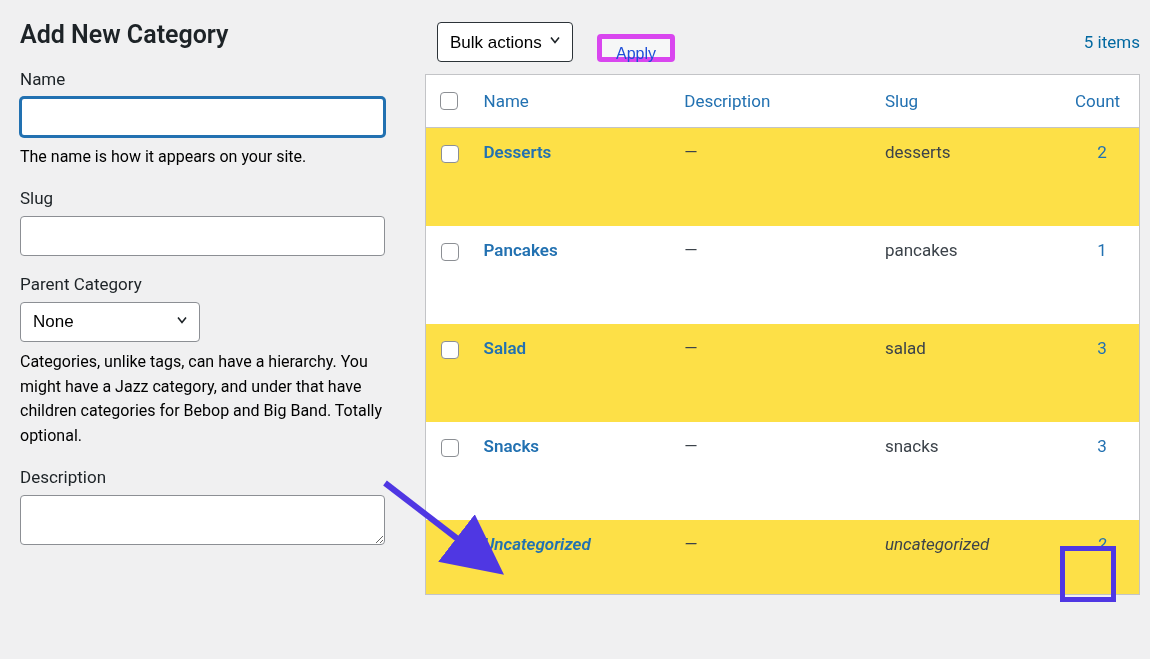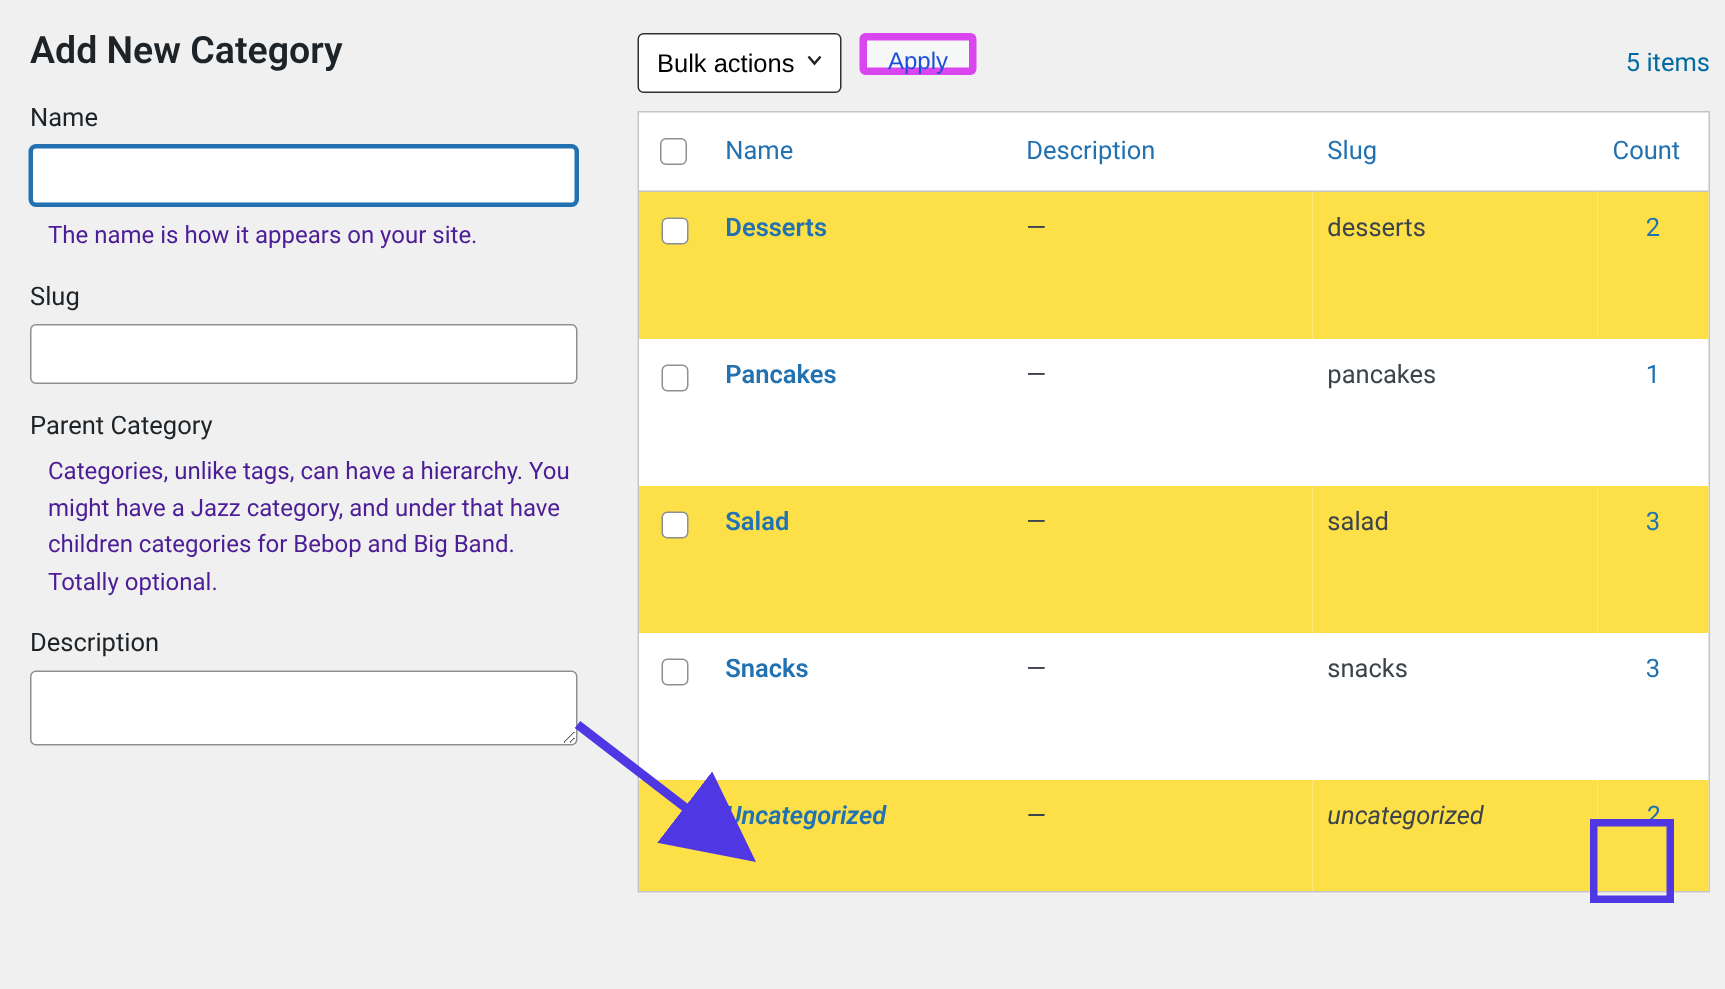--- a/index.html
+++ b/index.html
@@ -68,34 +68,34 @@
     height: 40px;
     line-height: 1.4;
   }
   .select-wrap { position: relative; display: inline-block; }
   .select-wrap .chev {
     position: absolute; right: 10px; top: 50%; transform: translateY(-50%);
     pointer-events: none;
   }
   .description {
     font-size: 16px;
-    color: #4c1d95;
-    margin: 8px 0 0 12px;
+    color: #000000;
+    margin: 8px 0 0 0;
     line-height: 1.55;
     max-width: 365px;
   }
   
   .tablenav {
     display: flex;
     justify-content: space-between;
     align-items: center;
     margin-bottom: 12px;
     padding-top: 2px;
   }
-  .actions { display: flex; gap: 12px; align-items: flex-start; }
+  .actions { display: flex; gap: 24px; align-items: flex-end; margin-left: 12px; }
   .bulk-select {
     font-size: 17px;
     padding: 6px 30px 6px 12px;
     border: 1px solid #2c3338;
     border-radius: 4px;
     background: #fff;
     appearance: none;
     -webkit-appearance: none;
     height: 40px;
   }
@@ -190,20 +190,30 @@
       <p class="description">The name is how it appears on your site.</p>
     </div>
 
     <div class="form-field">
       <label>Slug</label>
       <input type="text" value="" style="">
     </div>
 
     <div class="form-field">
       <label>Parent Category</label>
+      <div class="select-wrap">
+        <select>
+          <option>None</option>
+        </select>
+        <span class="chev">
+          <svg class="chev-svg" viewBox="0 0 20 20">
+              <path d="M5 7l5 6 5-6" fill="none" stroke="#1d2327" stroke-width="2"></path>
+            </svg>
+        </span>
+      </div>
       <p class="description">Categories, unlike tags, can have a hierarchy. You might have a Jazz category, and under that have children categories for Bebop and Big Band. Totally optional.</p>
     </div>
 
     <div class="form-field">
       <label>Description</label>
       <textarea style=""></textarea>
     </div>
   </div>
 
   <div class="col-right">

